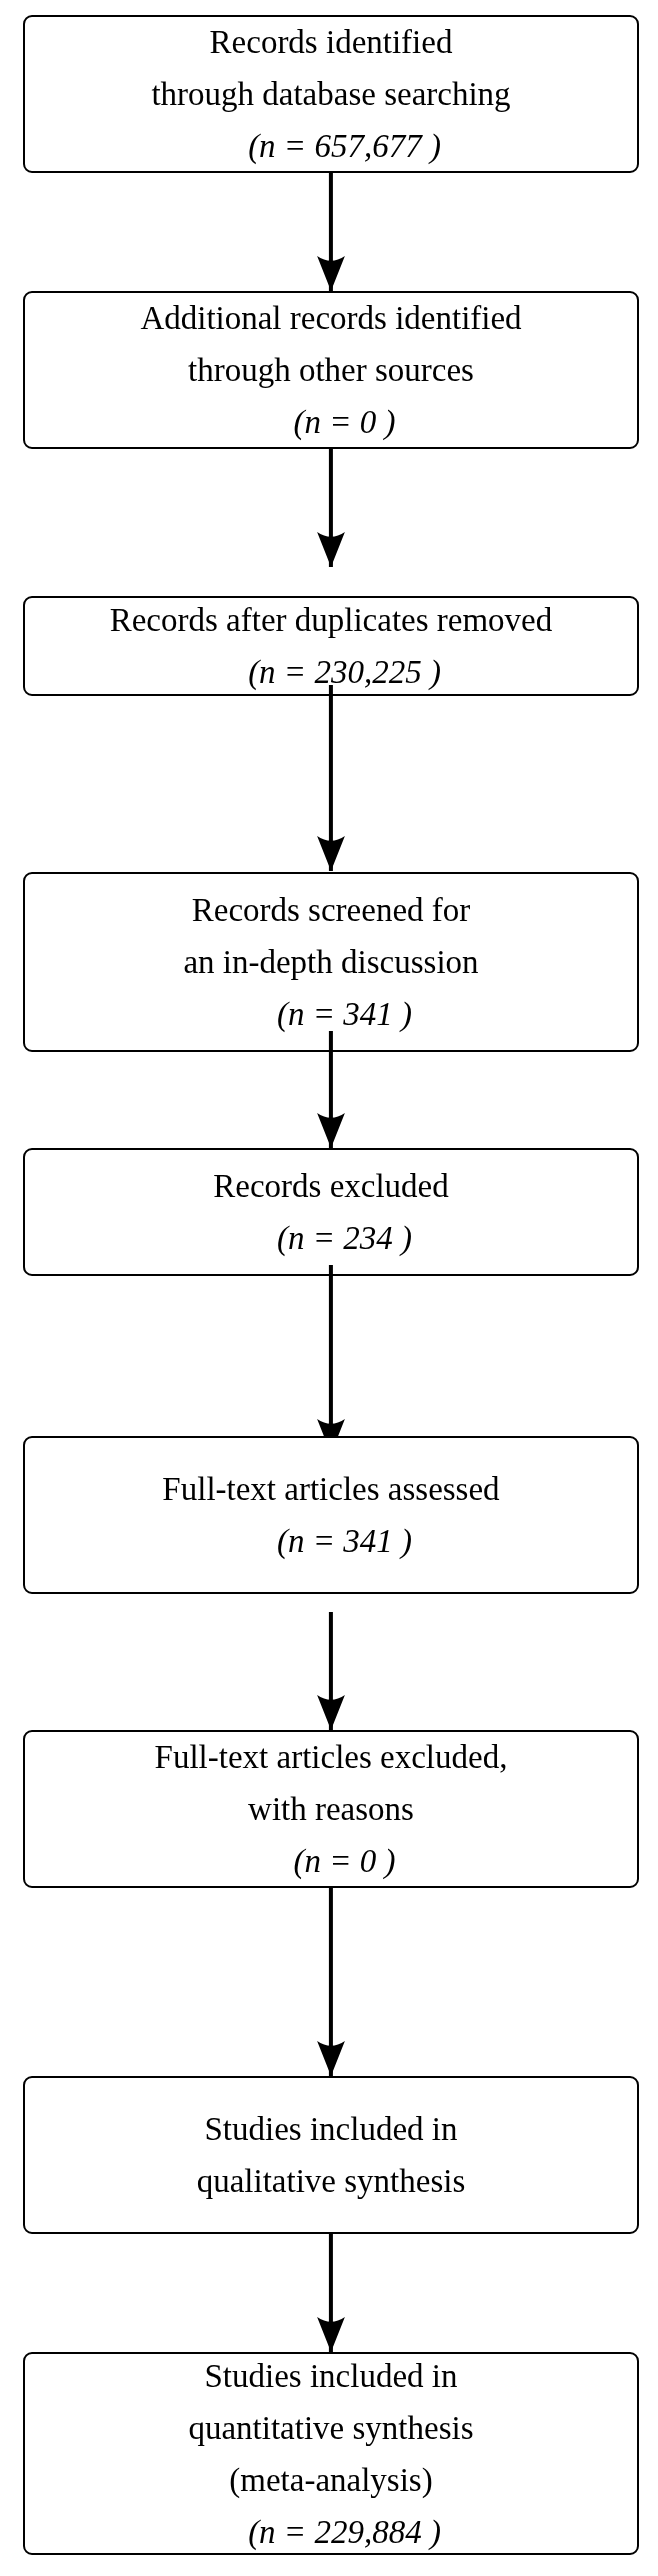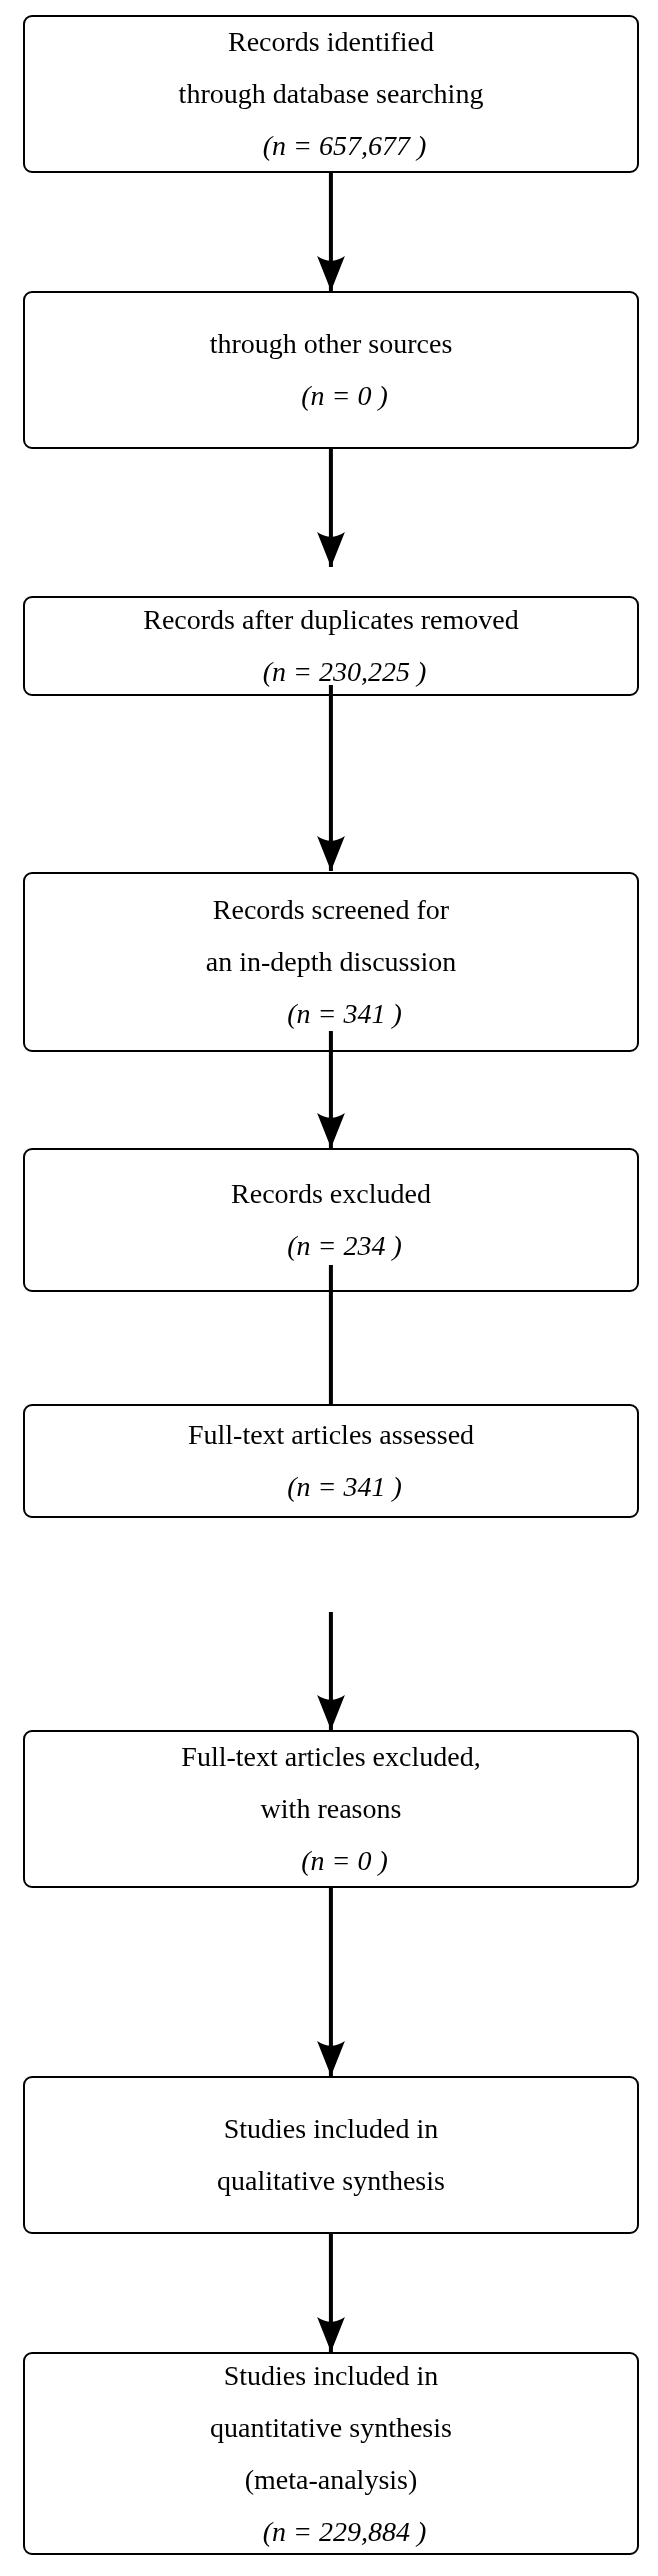--- a/index.html
+++ b/index.html
@@ -20,21 +20,21 @@
     border:2.4px solid #000000;
     border-radius:9px;
     background:#ffffff;
     display:flex;
     flex-direction:column;
     justify-content:center;
     align-items:center;
     text-align:center;
   }
   .line{
-    font-size:28px;
+    font-size:33px;
     line-height:52px;
     white-space:nowrap;
   }
   .line.n{
     font-style:italic;
     margin-left:27px;
   }
   .arrow{
     position:absolute;
     left:317px;
@@ -70,20 +70,21 @@
   </div>
 
   <div class="arrow" style="top:173px;height:118px">
     <div class="stem"></div>
     <svg class="head" viewBox="0 0 46 58">
         <path d="M23,58 L0,0 Q23,16 46,0 Z" fill="#000000"></path>
       </svg>
   </div>
 
   <div class="box" style="top:291px;height:158px">
+    <div class="line">Additional records identified</div>
     <div class="line">through other sources</div>
     <div class="line n">(n = 0 )</div>
   </div>
 
   <div class="arrow" style="top:449px;height:118px">
     <div class="stem"></div>
     <svg class="head" viewBox="0 0 46 58">
         <path d="M23,58 L0,0 Q23,16 46,0 Z" fill="#000000"></path>
       </svg>
   </div>
@@ -106,33 +107,33 @@
     <div class="line n">(n = 341 )</div>
   </div>
 
   <div class="arrow" style="top:1031px;height:117px">
     <div class="stem"></div>
     <svg class="head" viewBox="0 0 46 58">
         <path d="M23,58 L0,0 Q23,16 46,0 Z" fill="#000000"></path>
       </svg>
   </div>
 
-  <div class="box" style="top:1148px;height:144px">
+  <div class="box" style="top:1148px;height:128px">
     <div class="line">Records excluded</div>
     <div class="line n">(n = 234 )</div>
   </div>
 
   <div class="arrow" style="top:1265px;height:189px">
     <div class="stem"></div>
     <svg class="head" viewBox="0 0 46 58">
         <path d="M23,58 L0,0 Q23,16 46,0 Z" fill="#000000"></path>
       </svg>
   </div>
 
-  <div class="box" style="top:1404px;height:114px">
+  <div class="box" style="top:1436px;height:158px">
     <div class="line">Full-text articles assessed</div>
     <div class="line n">(n = 341 )</div>
   </div>
 
   <div class="arrow" style="top:1612px;height:118px">
     <div class="stem"></div>
     <svg class="head" viewBox="0 0 46 58">
         <path d="M23,58 L0,0 Q23,16 46,0 Z" fill="#000000"></path>
       </svg>
   </div>

